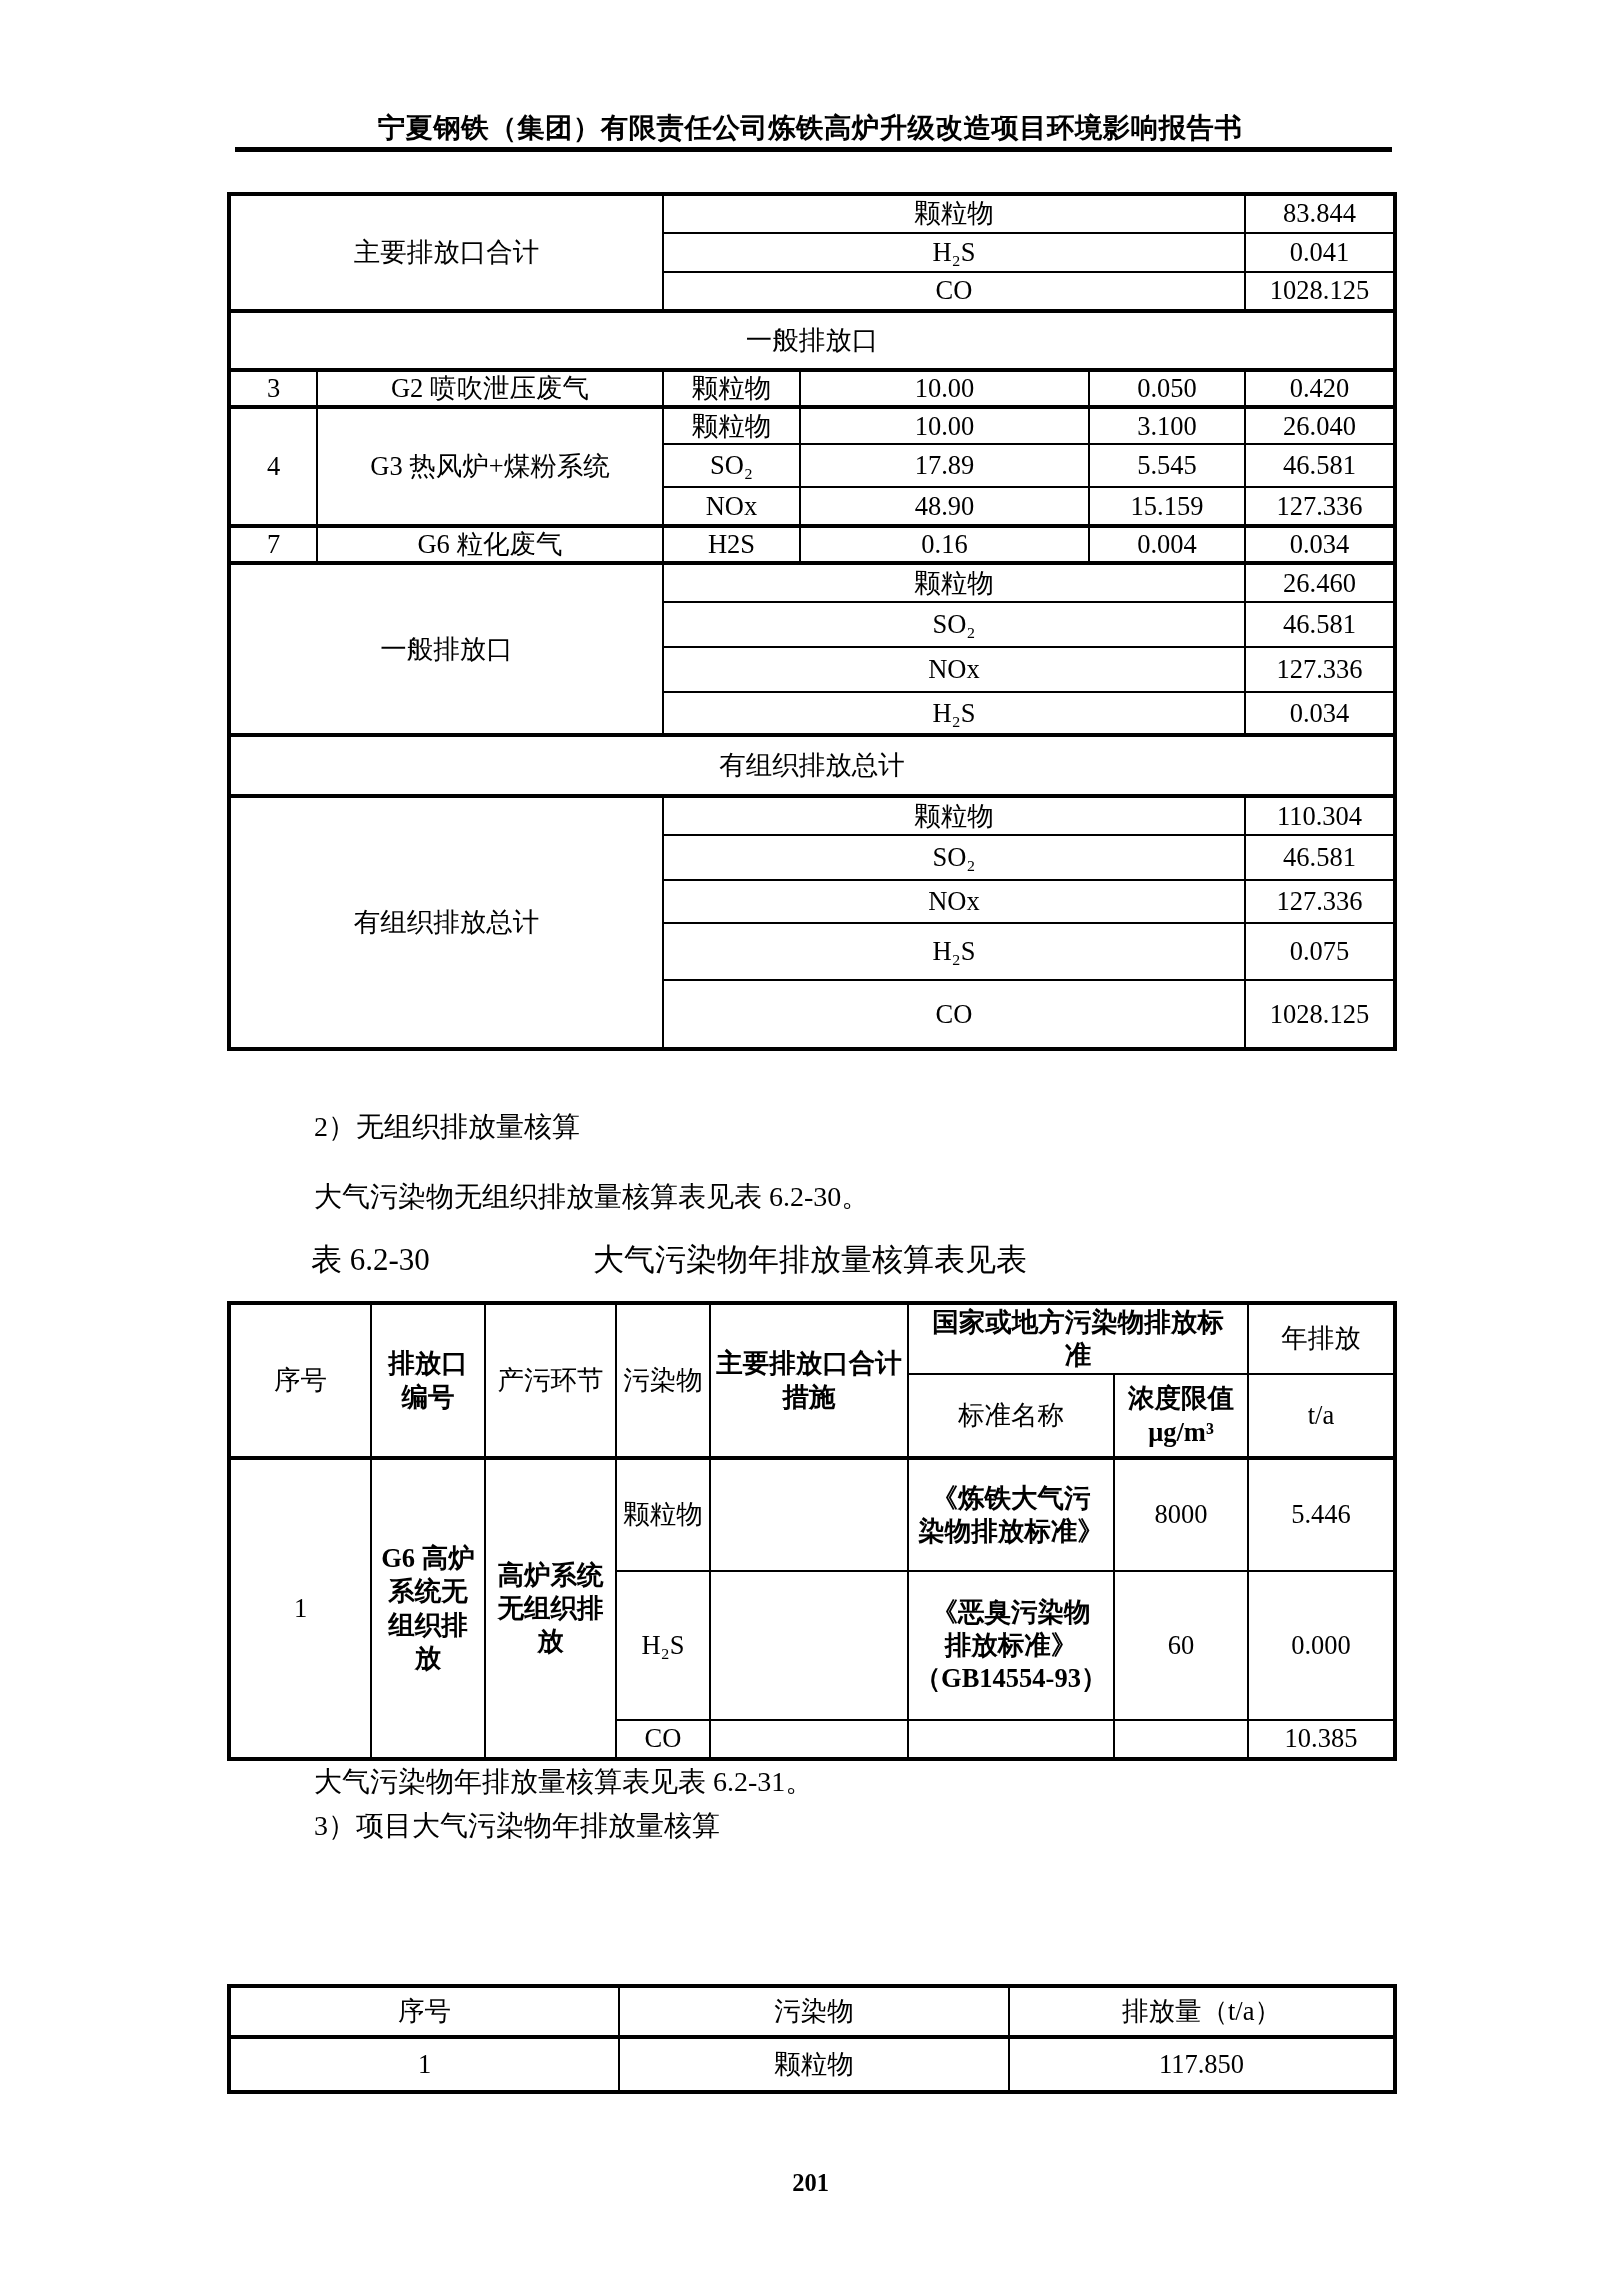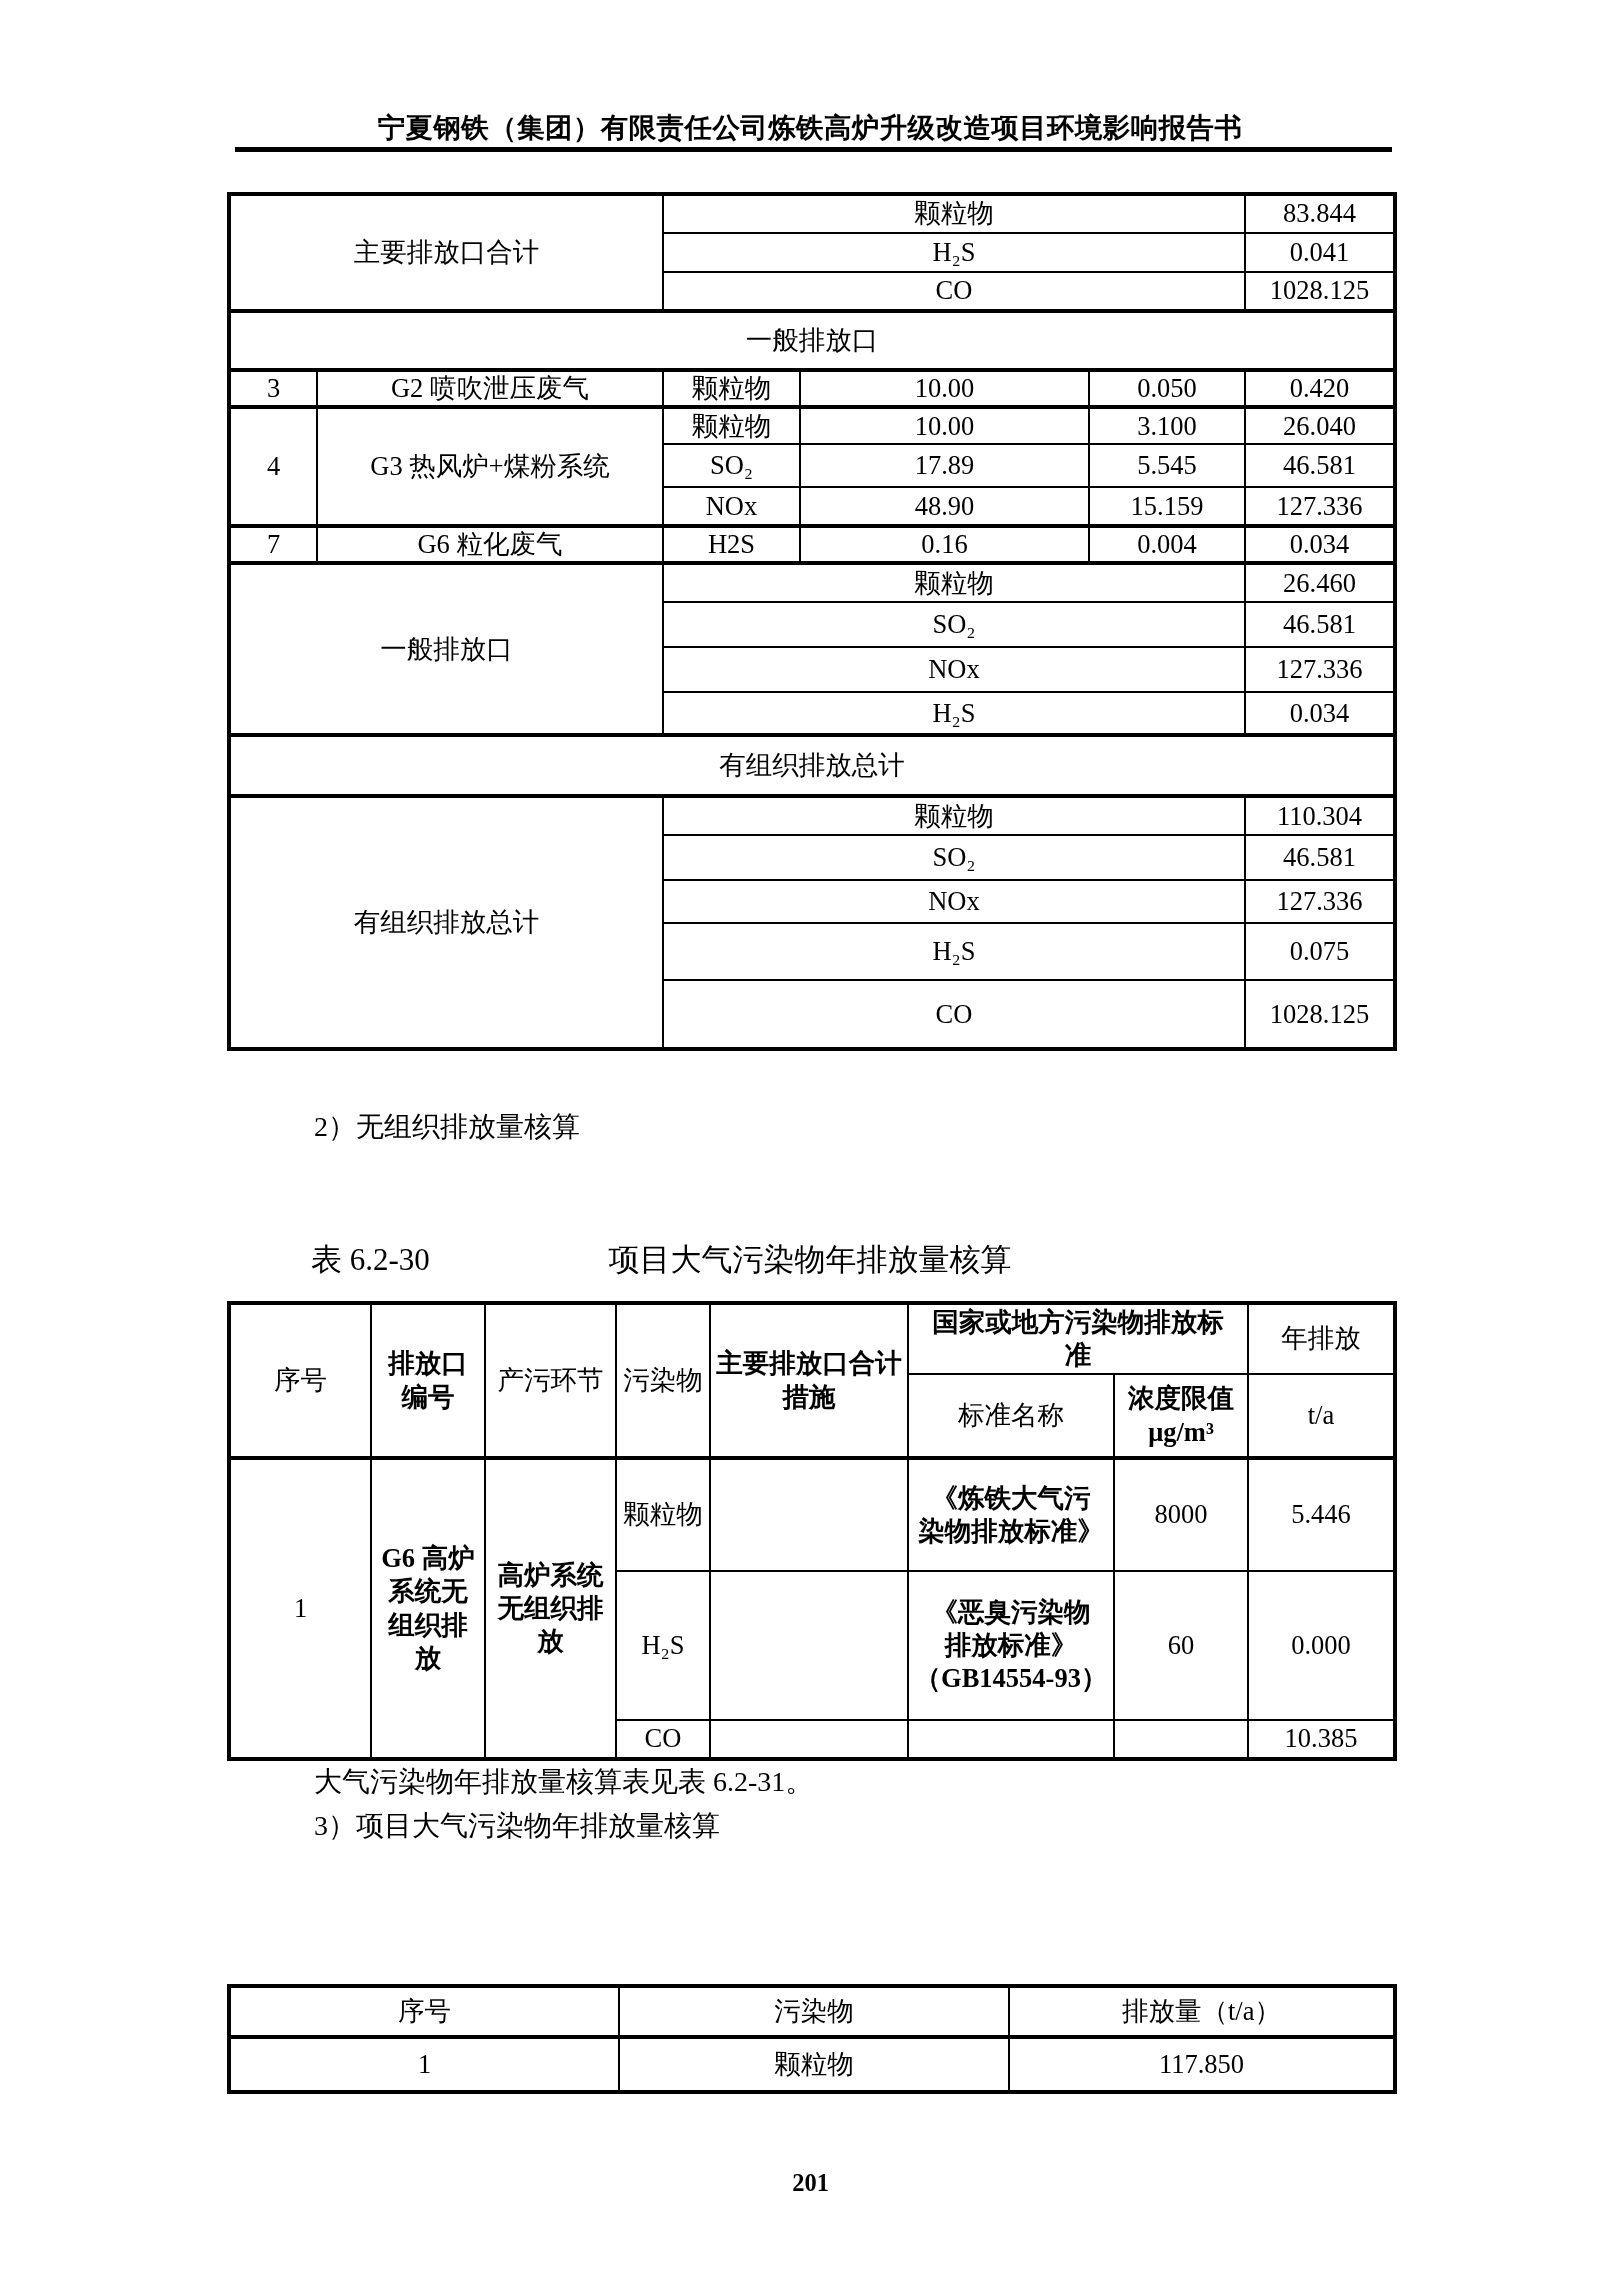--- a/index.html
+++ b/index.html
@@ -168,23 +168,24 @@
       <td>0.075</td>
     </tr>
     <tr style="height:69px">
       <td colspan="3">CO</td>
       <td>1028.125</td>
     </tr>
   </tbody>
     </table>
 
   <div class="heading" id="sec2-heading">2）无组织排放量核算</div>
+  <div class="para" id="sec2-para">大气污染物无组织排放量核算表见表 6.2-30。</div>
   <div class="caption" id="sec2-caption">
     <span class="cap-label">表 6.2-30</span>
-    <span class="cap-title">项目大气污染物年排放量核算</span>
+    <span class="cap-title">大气污染物年排放量核算表见表</span>
   </div>
 
   <table id="t2">
     <colgroup>
       <col style="width:142px">
         <col style="width:114px">
         <col style="width:131px">
         <col style="width:94px">
       <col style="width:198px">
         <col style="width:206px">

